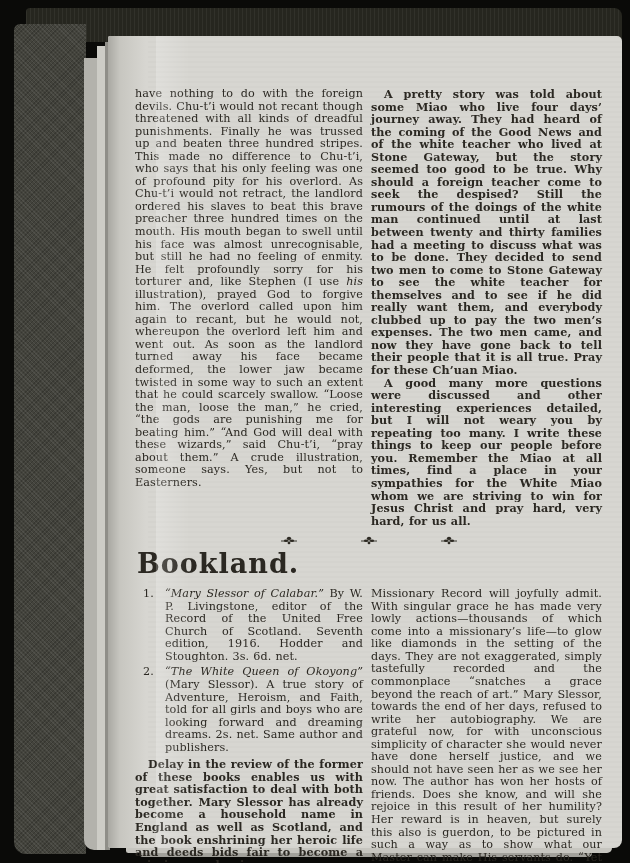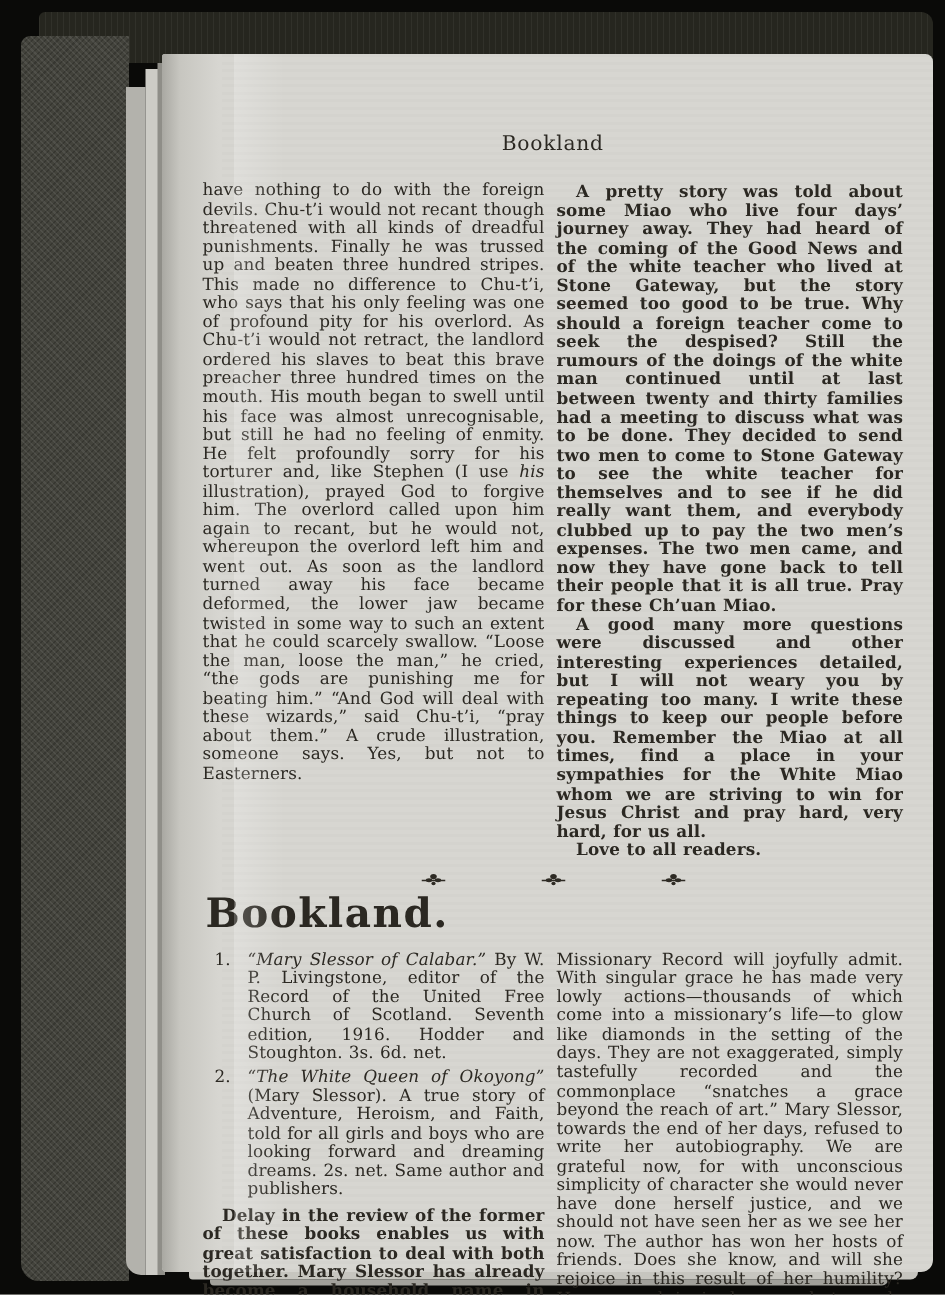--- a/index.html
+++ b/index.html
@@ -83,30 +83,28 @@
 <div class="cover-left"></div>
 <div class="stack-1"></div>
 <div class="stack-2"></div>
 <div class="stack-3"></div>
 <div class="bstack-1"></div>
 <div class="bstack-2"></div>
 
 <div class="page">
   <div class="content">
 
-    <div class="running-head">Bookland</div>
 
     <div class="cols">
       <div class="col-l">
         <p><span>have nothing to do with the foreign devils. Chu-t’i would not recant though threatened with all kinds of dreadful punishments.  Finally he was trussed up and beaten three hundred stripes.  This made no difference to Chu-t’i, who says that his only feeling was one of profound pity for his overlord.  As Chu-t’i would not retract, the landlord ordered his slaves to beat this brave preacher three hundred times on the mouth.  His mouth began to swell until his face was almost unrecognisable, but still he had no feeling of enmity.  He felt profoundly sorry for his torturer and, like Stephen (I use </span><i>his</i><span> illustration), prayed God to forgive him.  The overlord called upon him again to recant, but he would not, whereupon the overlord left him and went out.  As soon as the landlord turned away his face became deformed, the lower jaw became twisted in some way to such an extent that he could scarcely swallow.  “Loose the man, loose the man,” he cried, “the gods are punishing me for beating him.” “And God will deal with these wizards,” said Chu-t’i, “pray about them.”  A crude illustration, someone says.  Yes, but not to Easterners.</span></p>
       </div>
       <div class="col-r">
         <p class="indent">A pretty story was told about some Miao who live four days’ journey away. They had heard of the coming of the Good News and of the white teacher who lived at Stone Gateway, but the story seemed too good to be true.  Why should a foreign teacher come to seek the despised? Still the rumours of the doings of the white man continued until at last between twenty and thirty families had a meeting to discuss what was to be done. They decided to send two men to come to Stone Gateway to see the white teacher for themselves and to see if he did really want them, and everybody clubbed up to pay the two men’s expenses.  The two men came, and now they have gone back to tell their people that it is all true.  Pray for these Ch’uan Miao.</p>
         <p class="indent">A good many more questions were discussed and other interesting experiences detailed, but I will not weary you by repeating too many.  I write these things to keep our people before you.  Remember the Miao at all times, find a place in your sympathies for the White Miao whom we are striving to win for Jesus Christ and pray hard, very hard, for us all.</p>
-        <p class="indent">Love to all readers.</p>
       </div>
     </div>
 
     <div class="ornaments">
       <svg width="16" height="9" viewBox="0 0 16 9">
         <line x1="0" y1="5" x2="16" y2="5" stroke="#2e2b24" stroke-width="0.9"></line>
         <ellipse cx="8" cy="2.4" rx="2.2" ry="1.7" fill="#2e2b24"></ellipse>
         <ellipse cx="5" cy="4.8" rx="2.1" ry="1.3" fill="#2e2b24"></ellipse>
         <ellipse cx="11" cy="4.8" rx="2.1" ry="1.3" fill="#2e2b24"></ellipse>
         <ellipse cx="8" cy="7" rx="1.4" ry="1.2" fill="#2e2b24"></ellipse>

